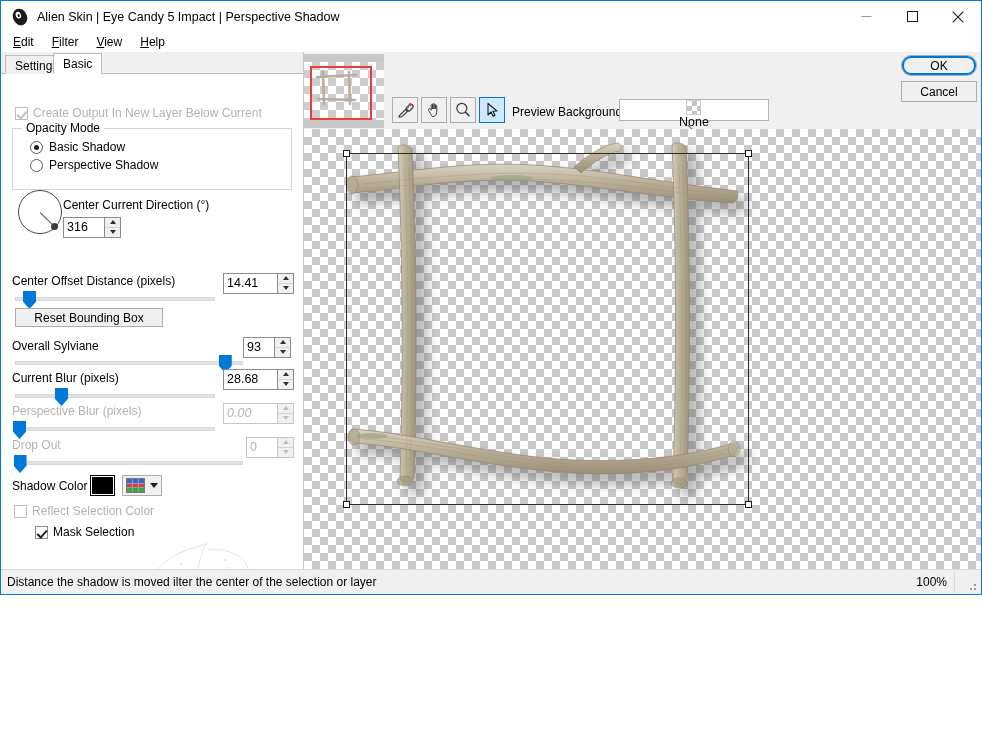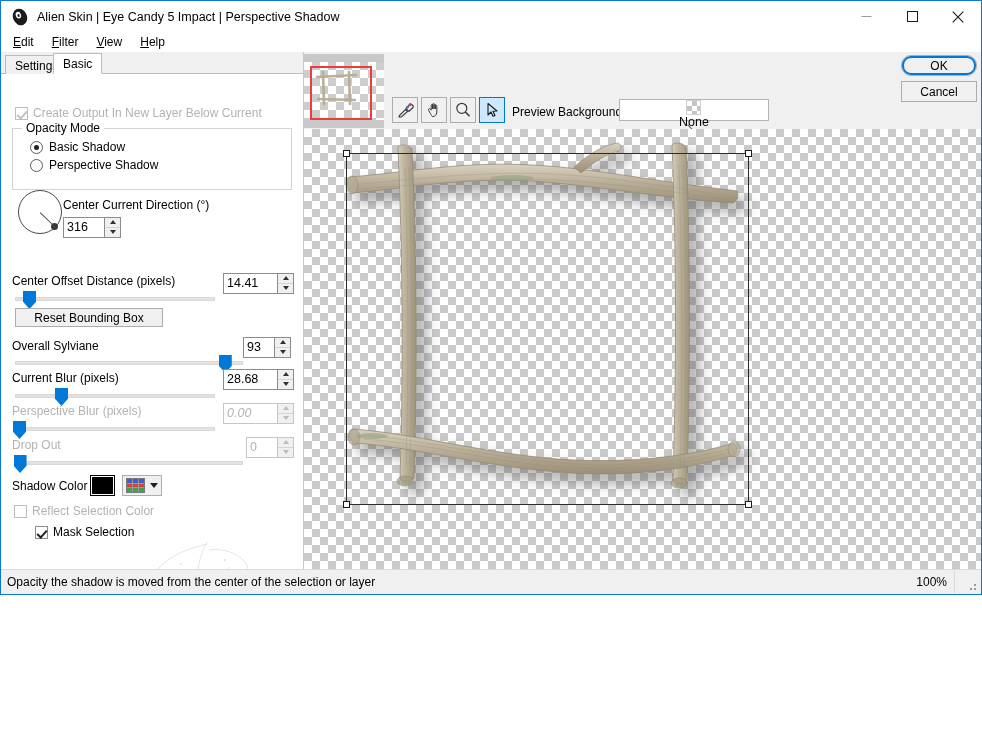--- a/index.html
+++ b/index.html
@@ -766,21 +766,21 @@
 
     <div class="sel-box">
       <span class="handle tl"></span>
       <span class="handle tr"></span>
       <span class="handle bl"></span>
       <span class="handle br"></span>
     </div>
   </div>
 
   <div class="statusbar">
-    <span class="status-text">Opacity the shadow is moved from the center of the selection or layer</span>
+    <span class="status-text">Distance the shadow is moved ilter the center of the selection or layer</span>
     <span class="status-sep"></span>
     <span class="status-zoom">100%</span>
     <span class="status-grip">
       <svg width="12" height="12" viewBox="0 0 12 12">
         <g fill="#9a9a9a">
           <rect x="9" y="9" width="2" height="2"></rect>
           <rect x="5" y="9" width="2" height="2"></rect>
           <rect x="9" y="5" width="2" height="2"></rect>
         </g>
       </svg>

